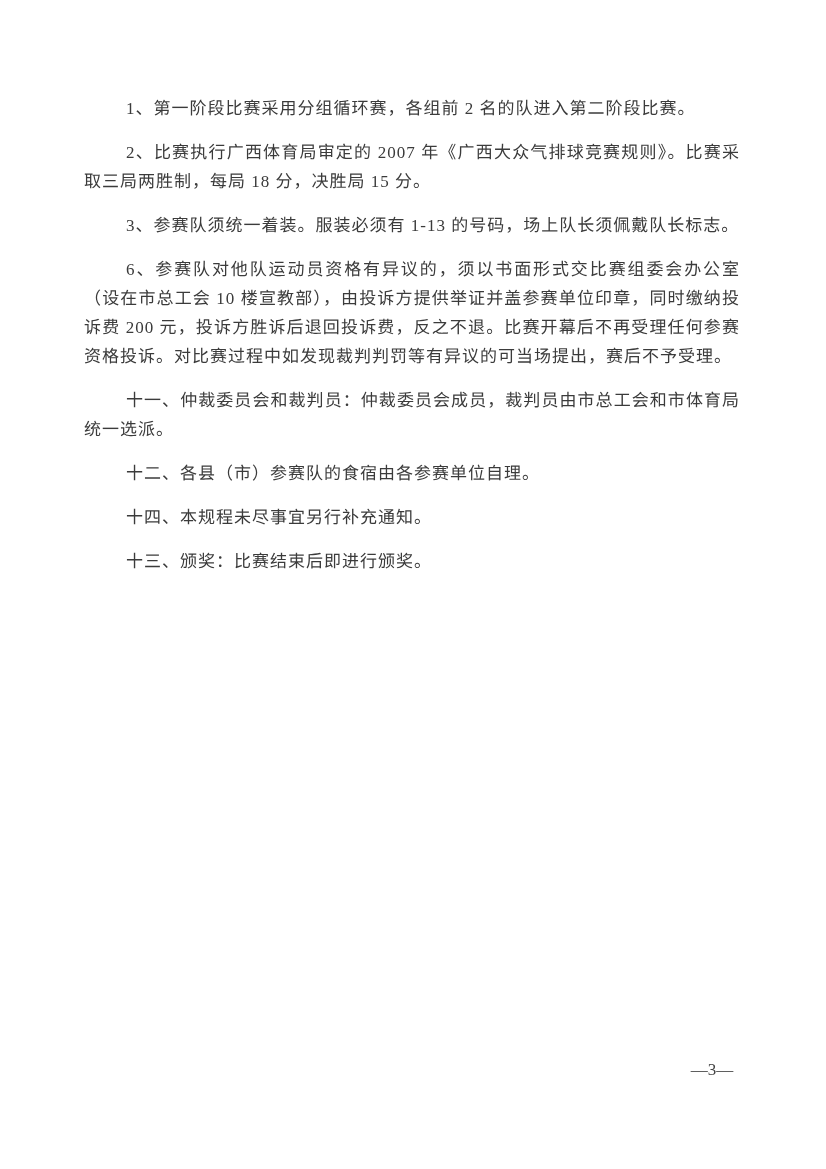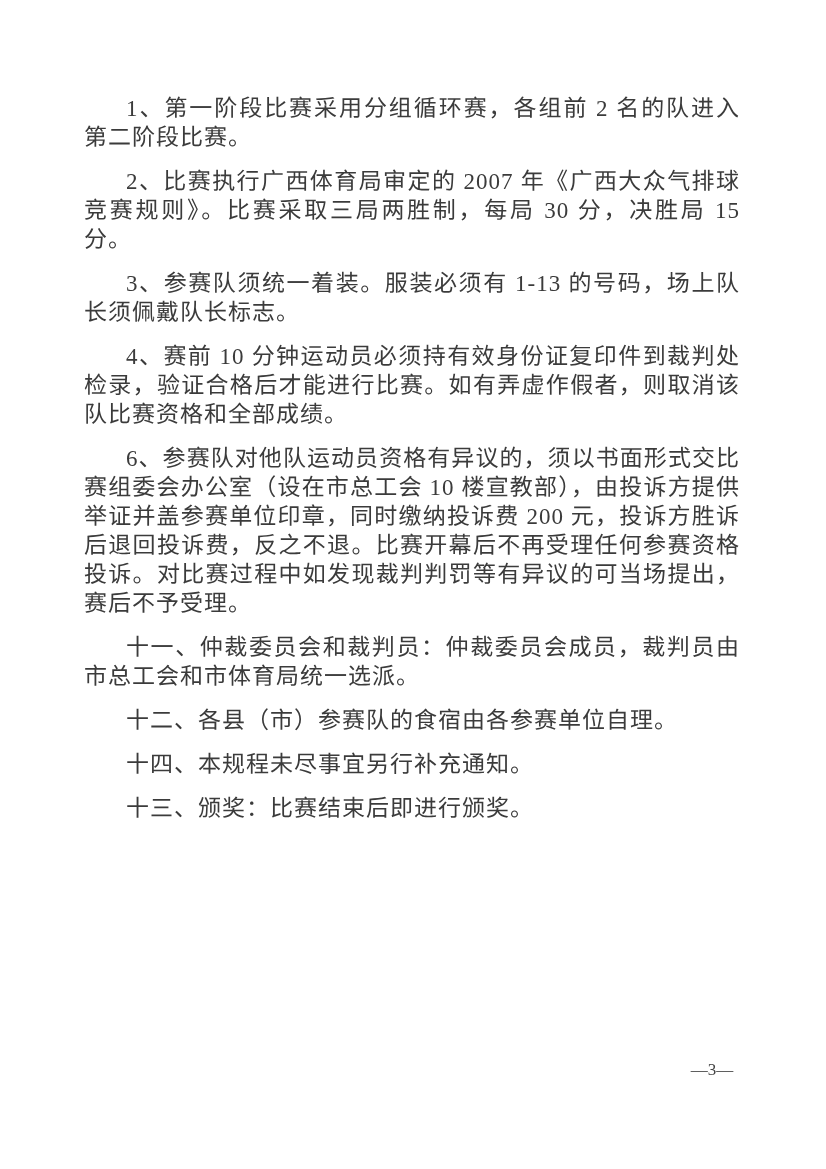--- a/index.html
+++ b/index.html
@@ -17,21 +17,21 @@
     color: #3b3b3b;
   }
   .content {
     position: absolute;
     left: 84px;
     top: 94px;
     width: 664px;
   }
   .para {
     margin: 0 8px 15px 0;
-    font-size: 23px;
+    font-size: 17px;
     line-height: 29px;
     letter-spacing: 1px;
     text-align: justify;
     text-justify: inter-ideograph;
     text-indent: 42px;
     font-weight: 400;
   }
   .page-number {
     position: absolute;
     left: 682px;
@@ -44,23 +44,22 @@
     text-align: center;
     font-family: "Liberation Serif", "DejaVu Serif", serif;
   }
 </style>
 </head>
 <body>
 
 <div class="page">
   <main class="content">
     <p class="para">1、第一阶段比赛采用分组循环赛，各组前 2 名的队进入第二阶段比赛。</p>
-    <p class="para">2、比赛执行广西体育局审定的 2007 年《广西大众气排球竞赛规则》。比赛采取三局两胜制，每局 30 分，决胜局 15 分。</p>
+    <p class="para">2、比赛执行广西体育局审定的 2007 年《广西大众气排球竞赛规则》。比赛采取三局两胜制，每局 18 分，决胜局 15 分。</p>
     <p class="para">3、参赛队须统一着装。服装必须有 1-13 的号码，场上队长须佩戴队长标志。</p>
-    <p class="para">4、赛前 10 分钟运动员必须持有效身份证复印件到裁判处检录，验证合格后才能进行比赛。如有弄虚作假者，则取消该队比赛资格和全部成绩。</p>
     <p class="para">6、参赛队对他队运动员资格有异议的，须以书面形式交比赛组委会办公室（设在市总工会 10 楼宣教部），由投诉方提供举证并盖参赛单位印章，同时缴纳投诉费 200 元，投诉方胜诉后退回投诉费，反之不退。比赛开幕后不再受理任何参赛资格投诉。对比赛过程中如发现裁判判罚等有异议的可当场提出，赛后不予受理。</p>
     <p class="para">十一、仲裁委员会和裁判员：仲裁委员会成员，裁判员由市总工会和市体育局统一选派。</p>
     <p class="para">十二、各县（市）参赛队的食宿由各参赛单位自理。</p>
     <p class="para">十四、本规程未尽事宜另行补充通知。</p>
     <p class="para">十三、颁奖：比赛结束后即进行颁奖。</p>
   </main>
 
   <div class="page-number">—3—</div>
 </div>
 

